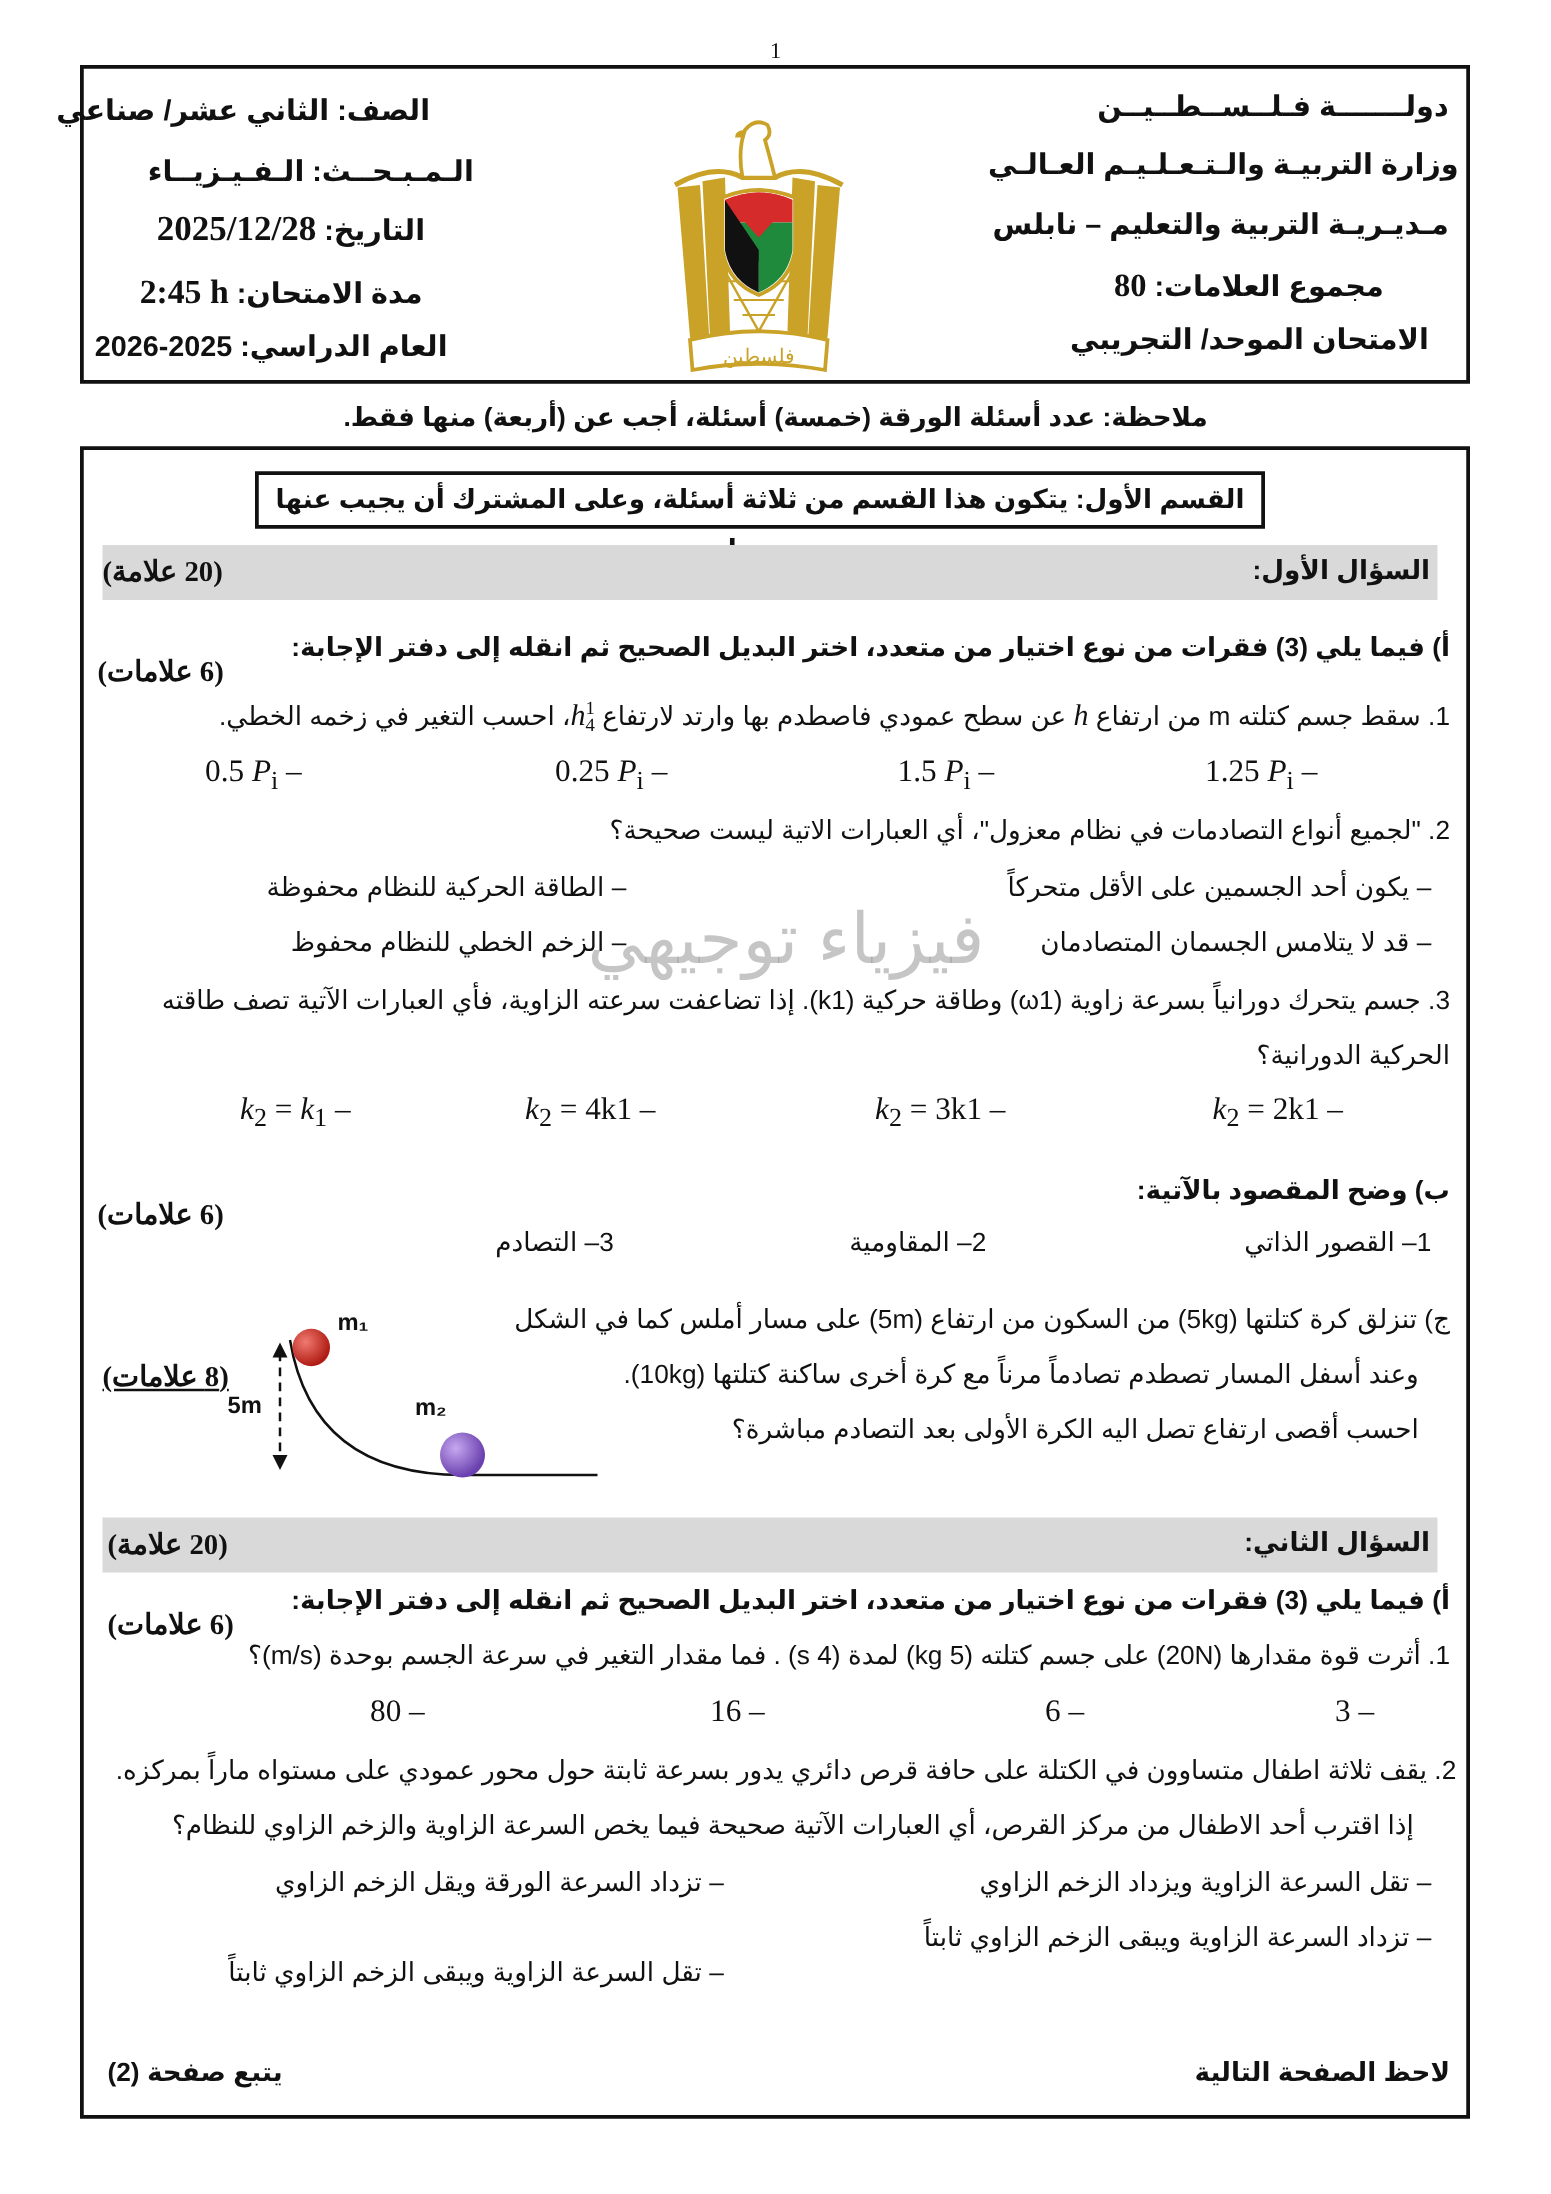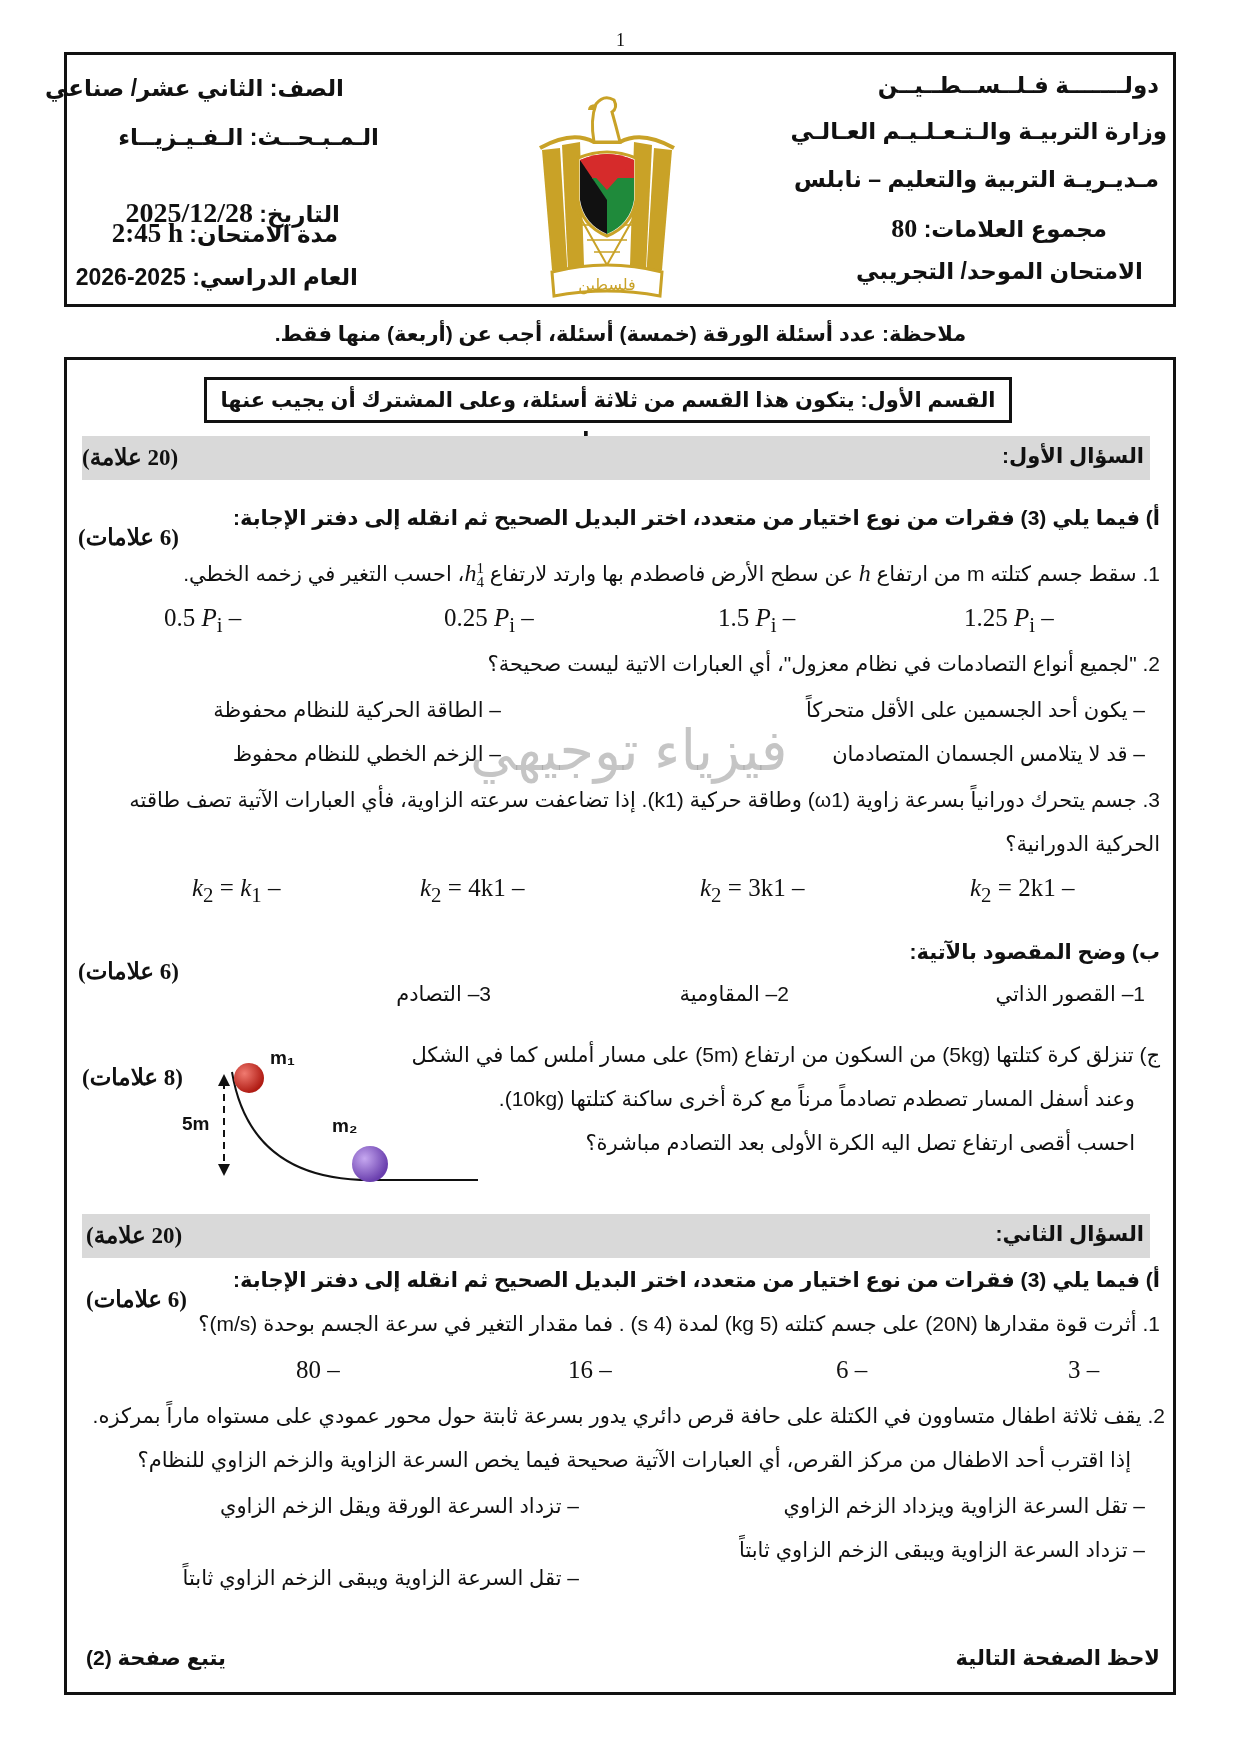--- a/index.html
+++ b/index.html
@@ -45,21 +45,21 @@
 <div class="abs hdr-line hdr-right" style="top:258px; right:98px;">الامتحان الموحد/ التجريبي</div>
 
 <div class="abs hdr-line hdr-left" style="top:75px; left:68px; width:276px;">
   <span>الصف:</span>
   <span>الثاني عشر/ صناعي</span>
 </div>
 <div class="abs hdr-line hdr-left" style="top:124px; left:68px; width:272px;padding-left:39px;">
   <span>الـمـبـحــث:</span>
   <span>الـفـيـزيــاء</span>
 </div>
-<div class="abs hdr-line hdr-left" style="top:168px; left:68px; width:272px;margin-top:29px;">
+<div class="abs hdr-line hdr-left" style="top:168px; left:68px; width:272px;">
   <span>التاريخ:</span>
   <span class="serif" style="font-size:28px;">2025/12/28</span>
 </div>
 <div class="abs hdr-line hdr-left" style="top:218px; left:68px; width:270px;">
   <span>مدة الامتحان:</span>
   <span class="serif" style="font-size:27px; direction:ltr; unicode-bidi:embed;">2:45 h</span>
 </div>
 <div class="abs hdr-line hdr-left" style="top:264px; left:68px; width:290px;">
   <span>العام الدراسي:</span>
   <span style="direction:ltr; unicode-bidi:embed;">2026-2025</span>
@@ -103,21 +103,21 @@
   <span class="qm">(20 علامة)</span>
 </div>
 
 <div class="abs subhead" style="right:81px; top:506px;">أ) فيما يلي (3) فقرات من نوع اختيار من متعدد، اختر البديل الصحيح ثم انقله إلى دفتر الإجابة:</div>
 <div class="abs marks" style="left:78px; top:504px;">(6 علامات)</div>
 
 <div class="abs line" style="right:81px; top:560px;">
   <span>1.</span>
   <span>سقط جسم كتلته m من ارتفاع</span>
   <i class="serif" style="font-size:24px;">h</i>
-  <span>عن سطح الأرض فاصطدم بها وارتد لارتفاع</span>
+  <span>عن سطح عمودي فاصطدم بها وارتد لارتفاع</span>
   <span class="serif" style="display:inline-block; vertical-align:middle; text-align:center; font-size:15px; line-height:14px;">
     <span style="display:block;">1</span>
     <span style="display:block;">4</span>
   </span><i class="serif" style="font-size:24px;">h</i><span>، احسب التغير في زخمه الخطي.</span>
 </div>
 <div class="abs math" style="left:964px; top:604px;"><span class="opt-math">1.25 <i>P</i><sub>i</sub></span> –</div>
 <div class="abs math" style="left:718px; top:604px;"><span class="opt-math">1.5 <i>P</i><sub>i</sub></span> –</div>
 <div class="abs math" style="left:444px; top:604px;"><span class="opt-math">0.25 <i>P</i><sub>i</sub></span> –</div>
 <div class="abs math" style="left:164px; top:604px;"><span class="opt-math">0.5 <i>P</i><sub>i</sub></span> –</div>
 
@@ -144,21 +144,21 @@
 
 <div class="abs subhead" style="right:81px; top:940px;">ب) وضح المقصود بالآتية:</div>
 <div class="abs marks" style="left:78px; top:938px;">(6 علامات)</div>
 <div class="abs opt" style="right:96px; top:982px;">1– القصور الذاتي</div>
 <div class="abs opt" style="right:452px; top:982px;">2– المقاومية</div>
 <div class="abs opt" style="right:750px; top:982px;">3– التصادم</div>
 
 <div class="abs line" style="right:81px; top:1043px;">ج) تنزلق كرة كتلتها (5kg) من السكون من ارتفاع (5m) على مسار أملس كما في الشكل</div>
 <div class="abs line" style="right:106px; top:1087px;">وعند أسفل المسار تصطدم تصادماً مرناً مع كرة أخرى ساكنة كتلتها (10kg).</div>
 <div class="abs line" style="right:106px; top:1131px;">احسب أقصى ارتفاع تصل اليه الكرة الأولى بعد التصادم مباشرة؟</div>
-<div class="abs marks" style="left:82px; top:1044px;">(8 علامات)</div>
+<div class="abs marks" style="left:82px; top:1068px;text-decoration:underline;">(8 علامات)</div>
 
 <div class="abs" style="left:170px; top:1040px; width:310px; height:170px;">
   <svg width="310" height="170" viewBox="0 0 310 170">
     <defs>
       <radialGradient id="g1" cx="35%" cy="35%" r="65%">
         <stop offset="0%" stop-color="#f07a70"></stop>
         <stop offset="100%" stop-color="#b01c14"></stop>
       </radialGradient>
       <radialGradient id="g2" cx="35%" cy="35%" r="65%">
         <stop offset="0%" stop-color="#c6a8f0"></stop>

